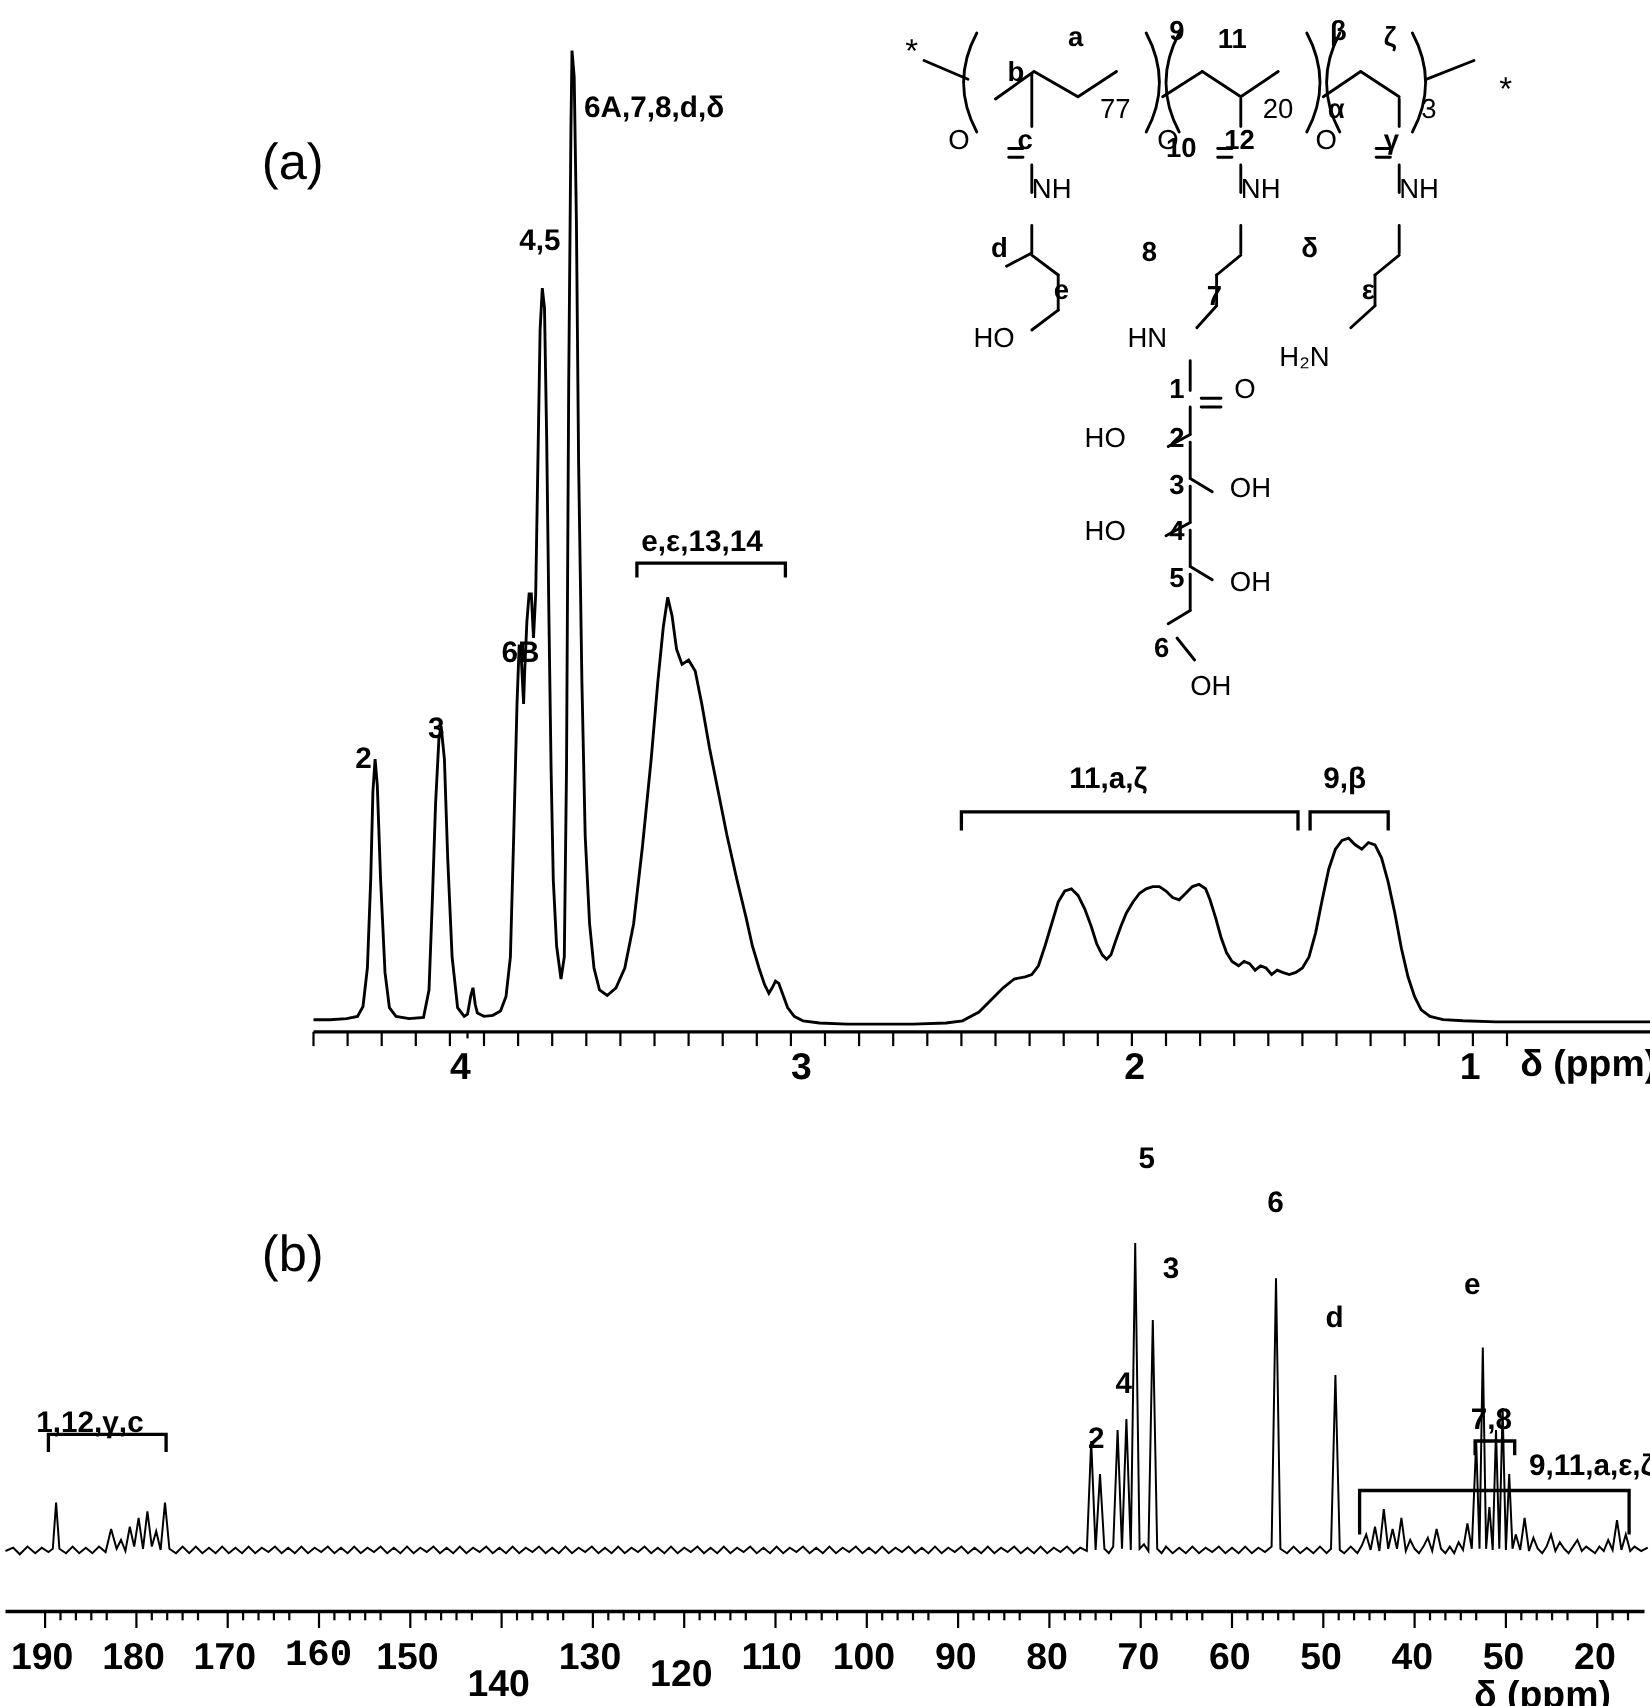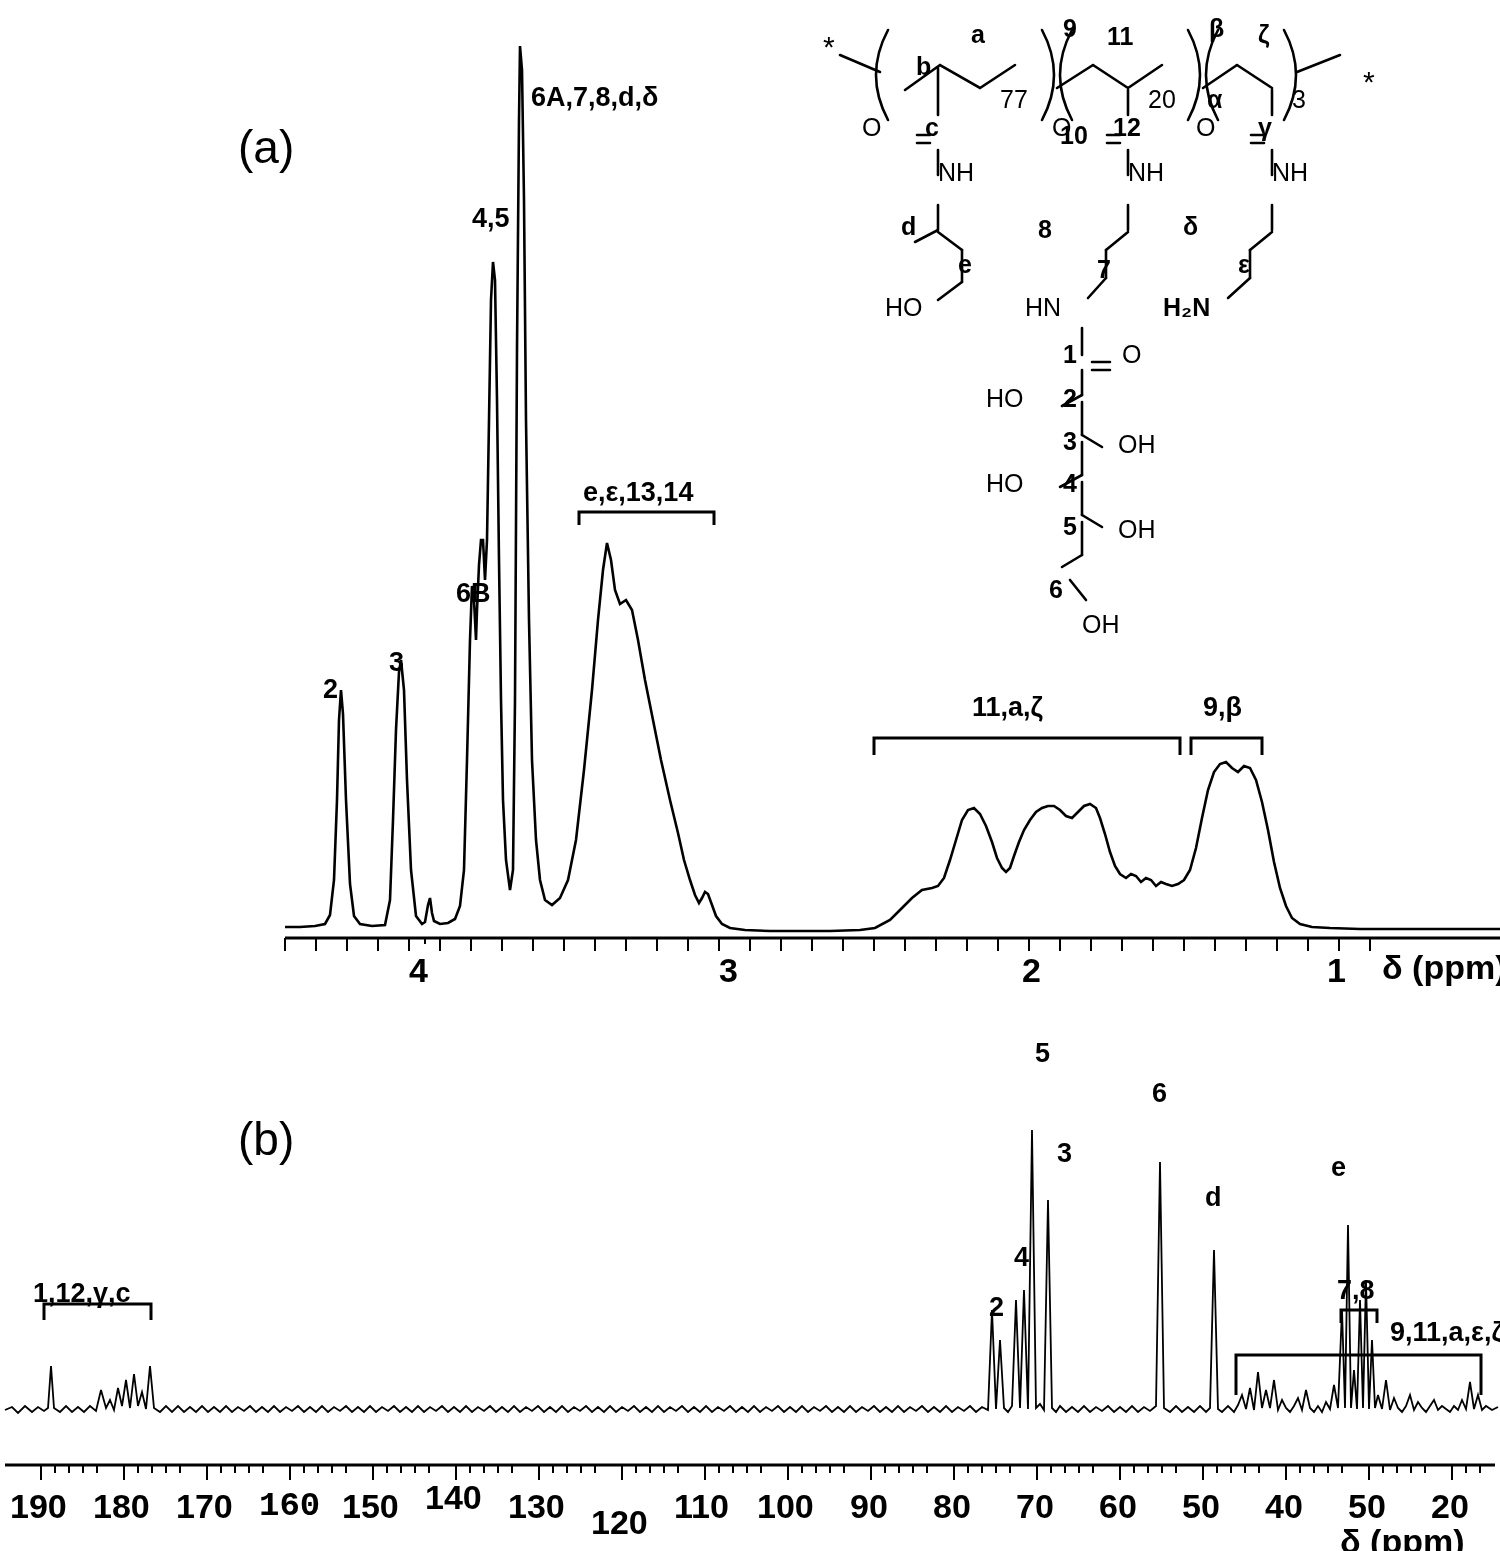--- a/index.html
+++ b/index.html
@@ -184,21 +184,21 @@
   <div class="lbl structlabel" style="left:901px;top:212px;">d</div>
   <div class="lbl structlabel" style="left:1038px;top:215px;">8</div>
   <div class="lbl structlabel" style="left:1183px;top:212px;">δ</div>
 
   <div class="lbl structlabel" style="left:958px;top:250px;">e</div>
   <div class="lbl structlabel" style="left:1097px;top:255px;">7</div>
   <div class="lbl structlabel" style="left:1238px;top:250px;">ε</div>
 
   <div class="lbl structlabel" style="left:885px;top:293px;font-weight:normal;">HO</div>
   <div class="lbl structlabel" style="left:1025px;top:293px;font-weight:normal;text-align:right;">HN</div>
-  <div class="lbl structlabel" style="left:1163px;top:293px;font-weight:bold;text-align:right;">H₂N</div>
+  <div class="lbl structlabel" style="left:1163px;top:311px;font-weight:normal;text-align:right;">H₂N</div>
 
   <div class="lbl structlabel" style="left:1063px;top:340px;">1</div>
   <div class="lbl structlabel" style="left:1122px;top:340px;font-weight:normal;">O</div>
   <div class="lbl structlabel" style="left:986px;top:384px;font-weight:normal;">HO</div>
   <div class="lbl structlabel" style="left:1063px;top:384px;">2</div>
   <div class="lbl structlabel" style="left:1063px;top:427px;">3</div>
   <div class="lbl structlabel" style="left:1118px;top:430px;font-weight:normal;">OH</div>
   <div class="lbl structlabel" style="left:986px;top:469px;font-weight:normal;">HO</div>
   <div class="lbl structlabel" style="left:1063px;top:469px;">4</div>
   <div class="lbl structlabel" style="left:1063px;top:512px;">5</div>
@@ -329,21 +329,21 @@
         <line x1="1480" y1="455" x2="1480" y2="463"></line>
       </g>
     </g>
   </svg>
 
   <div class="lbl ticklabel" style="left:10px;top:477px;">190</div>
   <div class="lbl ticklabel" style="left:93px;top:477px;">180</div>
   <div class="lbl ticklabel" style="left:176px;top:477px;">170</div>
   <div class="lbl ticklabel" style="left:259px;top:477px;font-family:Liberation Mono, monospace;">160</div>
   <div class="lbl ticklabel" style="left:342px;top:477px;">150</div>
-  <div class="lbl ticklabel" style="left:425px;top:468px;">140</div>
+  <div class="lbl ticklabel" style="left:425px;top:502px;">140</div>
   <div class="lbl ticklabel" style="left:508px;top:477px;">130</div>
   <div class="lbl ticklabel" style="left:591px;top:477px;margin-top:16px;">120</div>
   <div class="lbl ticklabel" style="left:674px;top:477px;">110</div>
   <div class="lbl ticklabel" style="left:757px;top:477px;">100</div>
   <div class="lbl ticklabel" style="left:850px;top:477px;">90</div>
   <div class="lbl ticklabel" style="left:933px;top:477px;">80</div>
   <div class="lbl ticklabel" style="left:1016px;top:477px;">70</div>
   <div class="lbl ticklabel" style="left:1099px;top:477px;">60</div>
   <div class="lbl ticklabel" style="left:1182px;top:477px;">50</div>
   <div class="lbl ticklabel" style="left:1265px;top:477px;">40</div>

